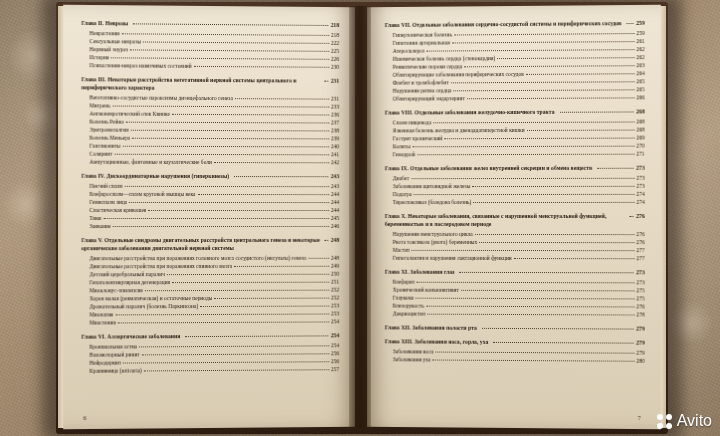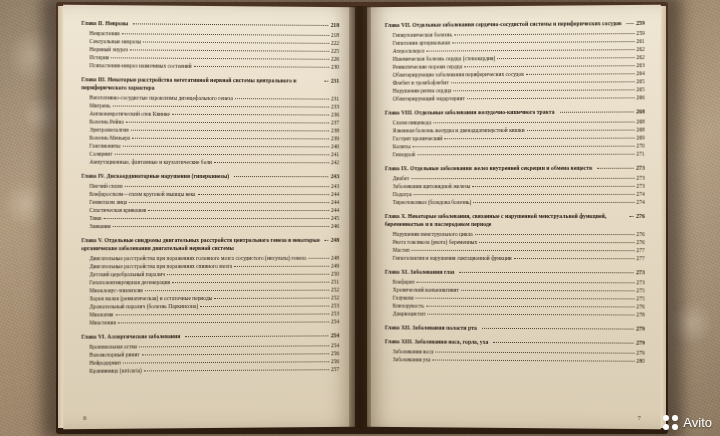--- a/index.html
+++ b/index.html
@@ -164,21 +164,21 @@
   
   .watermark {
     position: absolute;
     right: 8px;
     bottom: 6px;
     display: flex;
     align-items: center;
     gap: 5px;
     font-family: "Liberation Sans", sans-serif;
     color: #ffffff;
-    font-size: 13px;
+    font-size: 16px;
     text-shadow: 0 1px 2px rgba(0,0,0,0.55);
   }
   .wm-dots {
     width: 15px;
     height: 15px;
     display: grid;
     grid-template-columns: repeat(2, 6px);
     grid-template-rows: repeat(2, 6px);
     gap: 3px;
   }

